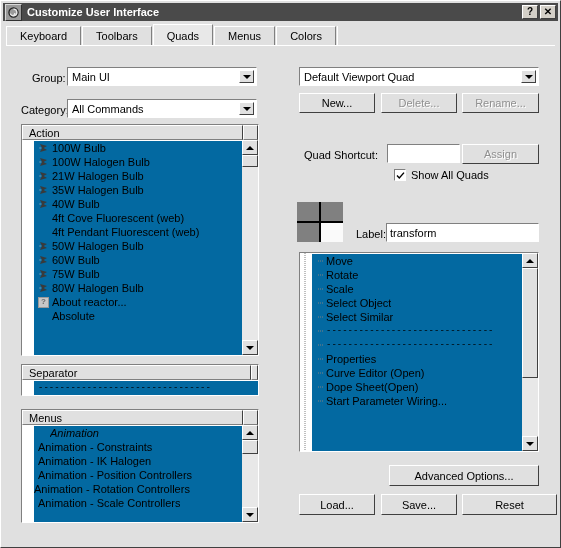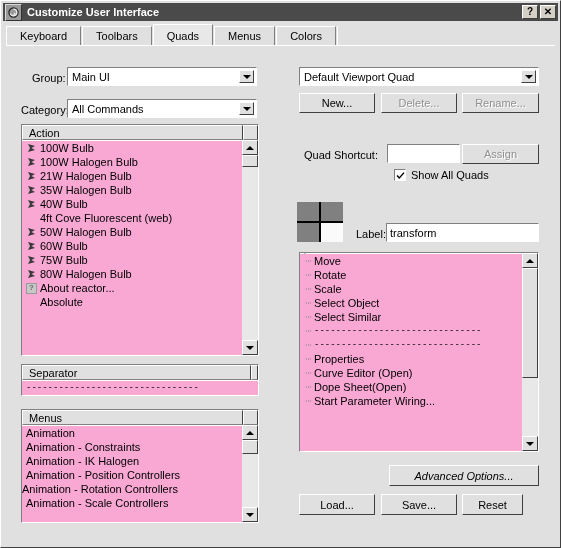--- a/index.html
+++ b/index.html
@@ -237,22 +237,22 @@
     box-sizing: border-box;
     display: flex;
     align-items: center;
     padding-left: 6px;
     font-size: 11px;
     color: #000;
     white-space: nowrap;
   }
   .list {
     position: absolute;
-    left: 0; right: 0;
-    background: #f9a8d4;
+    left: 12px; right: 0;
+    background: #0369a1;
     overflow: hidden;
   }
   .row {
     height: 14px;
     display: flex;
     align-items: center;
     font-size: 11px;
     color: #000;
     white-space: nowrap;
     padding-left: 3px;
@@ -463,20 +463,24 @@
               <path d="M1.5 4.5 L4 5 L1.5 5.6 Z" fill="#bbbbbb"></path>
             </svg>
           </span>
           <span class="txt">40W Bulb</span>
         </div>
         <div class="row">
           <span class="ico blank"></span>
           <span class="txt">4ft Cove Fluorescent (web)</span>
         </div>
         <div class="row">
+          <span class="ico blank"></span>
+          <span class="txt">4ft Pendant Fluorescent (web)</span>
+        </div>
+        <div class="row">
           <span class="ico">
             <svg width="11" height="11" viewBox="0 0 11 11">
               <path d="M2 1 L9 3 L5.5 5 L9 7 L2 9 L4 5 Z" fill="#3a3a3a"></path>
               <path d="M1.5 4.5 L4 5 L1.5 5.6 Z" fill="#bbbbbb"></path>
             </svg>
           </span>
           <span class="txt">50W Halogen Bulb</span>
         </div>
         <div class="row">
           <span class="ico">
@@ -538,21 +542,21 @@
       <div class="dashrow">--------------------------------</div>
     </div>
   </div>
 
   <div class="panel" style="left:20px; top:408px; width:238px; height:114px;">
     <div class="hdr">
       <div class="hdr-cell" style="width:221px;">Menus</div>
       <div class="hdr-cell" style="flex:1; padding-left:0;"></div>
     </div>
     <div class="list" id="menus-list" style="top:16px; bottom:0; right:16px;">
-        <div class="row" style="padding-left: 4px;">
+        <div class="row" style="padding-left: 16px; font-style: italic;">
           <span class="txt">Animation</span>
         </div>
         <div class="row" style="padding-left: 4px;">
           <span class="txt">Animation - Constraints</span>
         </div>
         <div class="row" style="padding-left: 4px;">
           <span class="txt">Animation - IK Halogen</span>
         </div>
         <div class="row" style="padding-left: 4px;">
           <span class="txt">Animation - Position Controllers</span>
@@ -713,18 +717,18 @@
         </div>
       <div class="sb-track" style="top:15px; bottom:15px;">
         <div class="sb-thumb" style="top:0px; height:110px;"></div>
       </div>
       <div class="sb-btn" style="position:absolute;bottom:0;left:0;right:0;">
           <div class="tri-down"></div>
         </div>
     </div>
   </div>
 
-  <div class="btn" style="left:388px; top:464px; width:150px; height:21px;font-style:italic;">Advanced Options...</div>
+  <div class="btn" style="left:388px; top:464px; width:150px; height:21px;">Advanced Options...</div>
   <div class="btn" style="left:298px; top:493px; width:76px; height:21px;">Load...</div>
   <div class="btn" style="left:380px; top:493px; width:76px; height:21px;">Save...</div>
-  <div class="btn" style="left:461px; top:493px; width:61px; height:21px;">Reset</div>
+  <div class="btn" style="left:461px; top:493px; width:95px; height:21px;">Reset</div>
 
 </div>
 
 </body></html>

